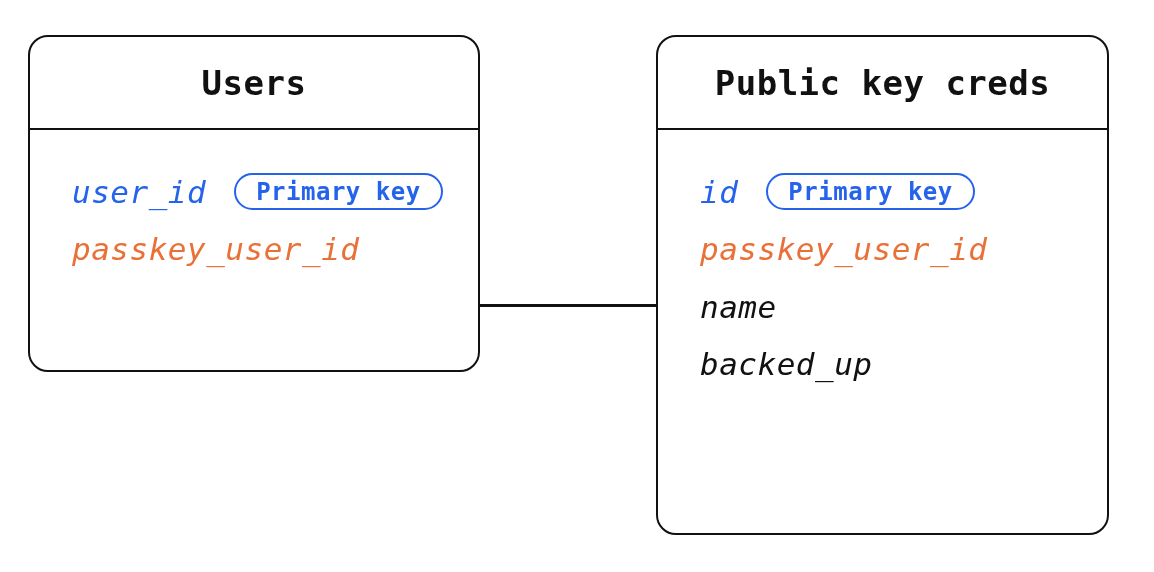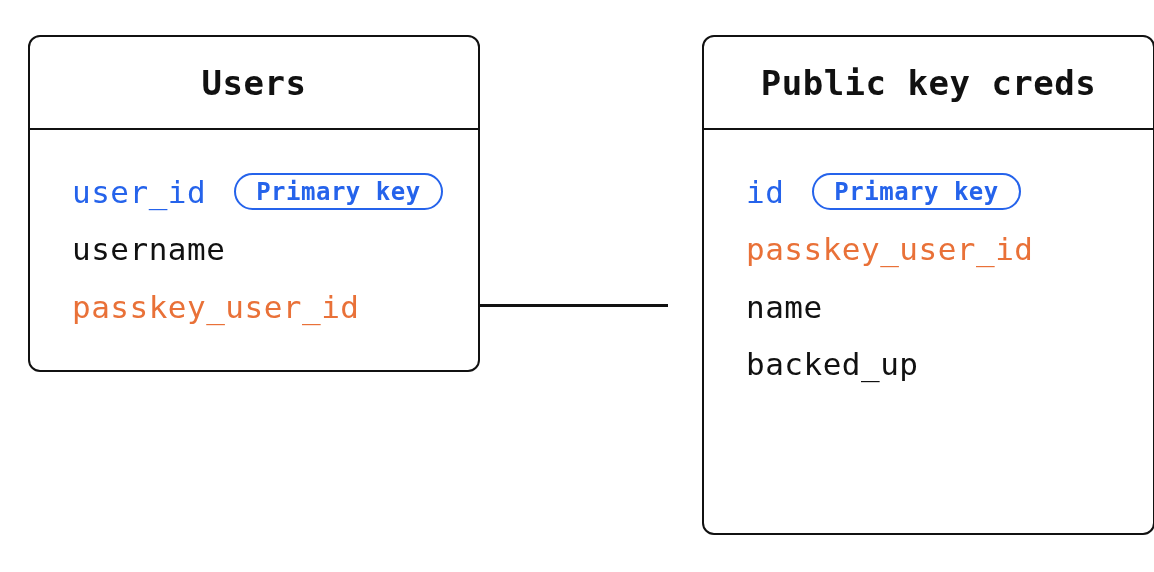--- a/index.html
+++ b/index.html
@@ -13,31 +13,31 @@
     height: 572px;
     background: #ffffff;
     overflow: hidden;
     font-family: "DejaVu Sans Mono", "Liberation Mono", monospace;
     color: var(--text, #111111);
   }
   .table-box {
     position: absolute;
     box-sizing: border-box;
     border: 2.5px solid var(--stroke, #111111);
-    border-radius: 12px;
+    border-radius: 20px;
     background: #ffffff;
   }
   .table-box.users {
     left: 28px;
     top: 35px;
     width: 452px;
     height: 337px;
   }
   .table-box.creds {
-    left: 702px;
+    left: 656px;
     top: 35px;
     width: 453px;
     height: 500px;
   }
   .table-header {
     box-sizing: border-box;
     height: 93px;
     border-bottom: 2.5px solid var(--stroke, #111111);
     display: flex;
     align-items: center;
@@ -54,20 +54,21 @@
   }
   .field-row {
     height: 57.5px;
     display: flex;
     align-items: center;
     white-space: nowrap;
   }
   .field-name {
     font-size: 31px;
     letter-spacing: 0.5px;
+    font-style: italic;
   }
   .f-primary { color: var(--primary-key, #2563eb); }
   .f-foreign { color: var(--foreign-key, #e97138); }
   .f-normal  { color: var(--text, #111111); }
   .pk-badge {
     box-sizing: border-box;
     margin-left: 28px;
     height: 37px;
     padding: 0 20px;
     border: 2.5px solid var(--primary-key, #2563eb);
@@ -97,23 +98,20 @@
   <div class="table-box users">
     <div class="table-header">
       <span class="table-title">Users</span>
     </div>
     <div class="table-fields">
       <div class="field-row">
         <span class="field-name f-primary">user_id</span>
         <span class="pk-badge">Primary key</span>
       </div>
       <div class="field-row">
-        <span class="field-name f-normal">username</span>
-      </div>
-      <div class="field-row">
         <span class="field-name f-foreign">passkey_user_id</span>
       </div>
     </div>
   </div>
 
   <div class="connector"></div>
 
   <div class="table-box creds">
     <div class="table-header">
       <span class="table-title">Public key creds</span>

